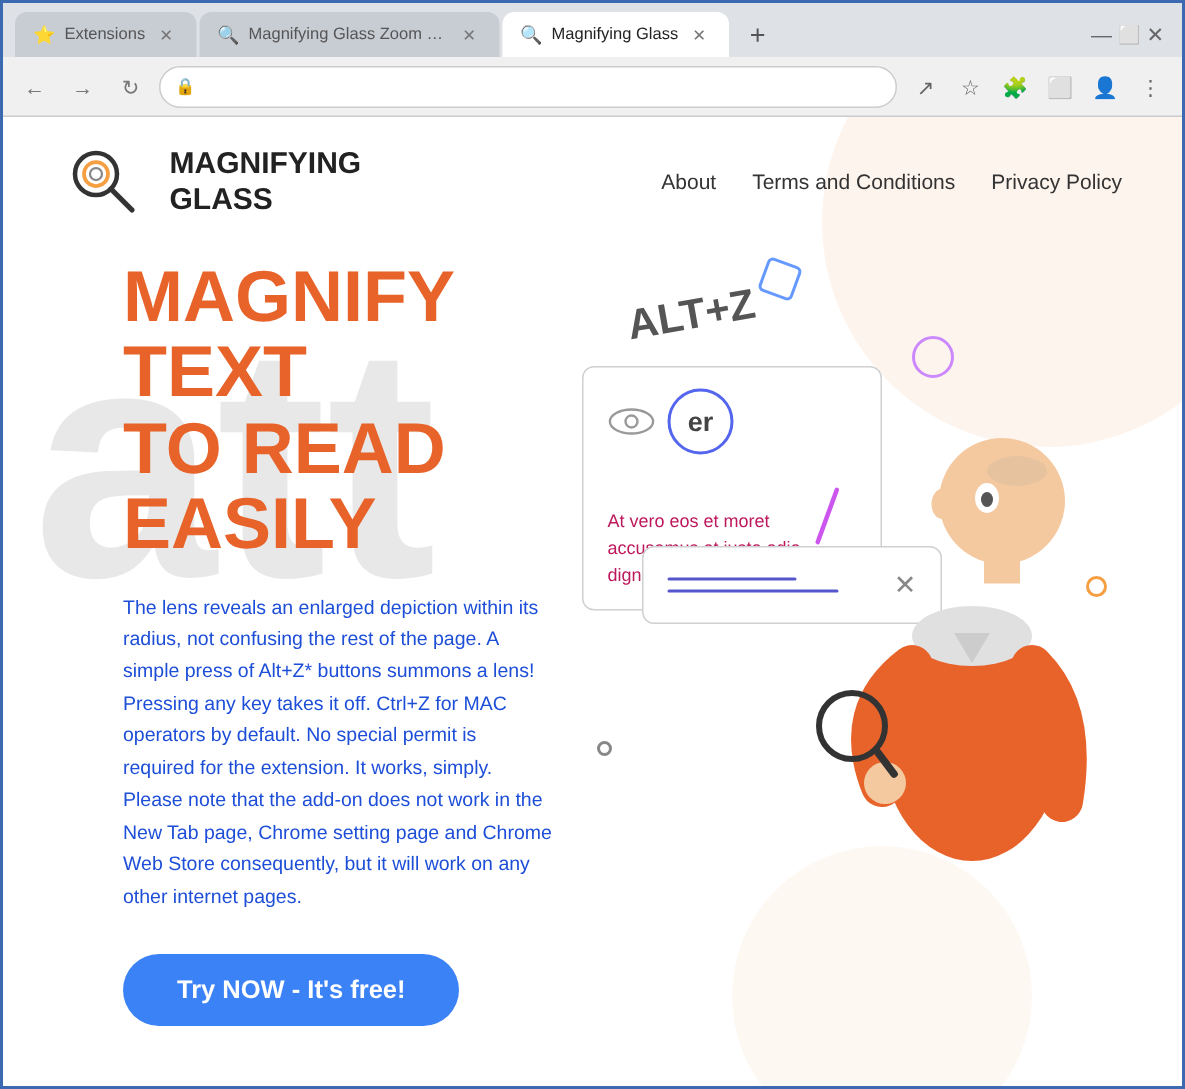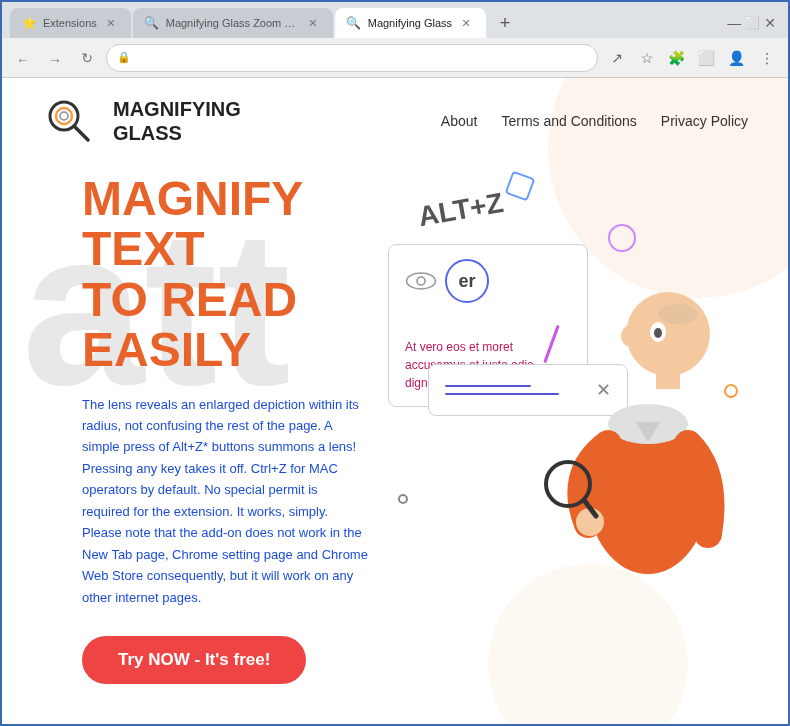--- a/index.html
+++ b/index.html
@@ -268,21 +268,21 @@
     .hero-description {
       font-size: 13px;
       color: #1d4ed8;
       line-height: 1.65;
       max-width: 310px;
       margin-bottom: 28px;
     }
 
     .cta-button {
       display: inline-block;
-      background: #ef4444;
+      background: #3b82f6;
       color: #fff;
       padding: 14px 36px;
       border-radius: 30px;
       font-size: 17px;
       font-weight: 600;
       cursor: pointer;
       border: none;
     }
 
     .hero-right {

